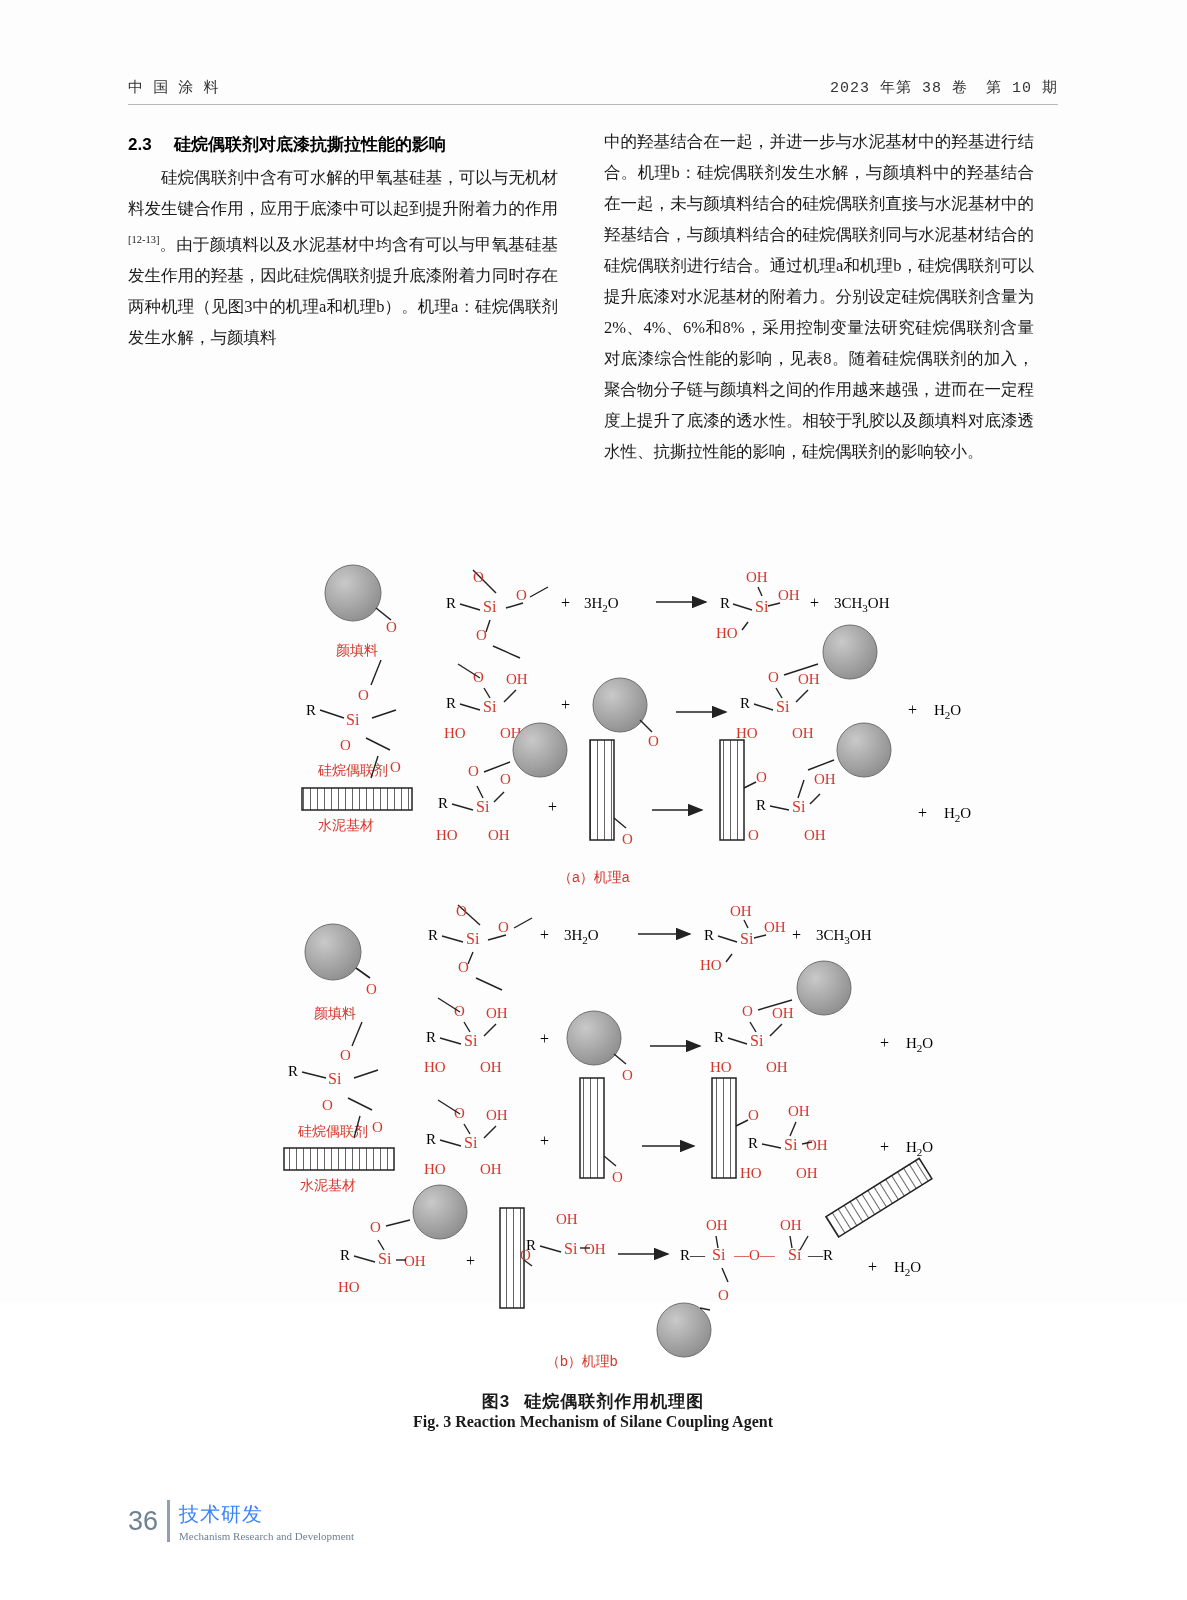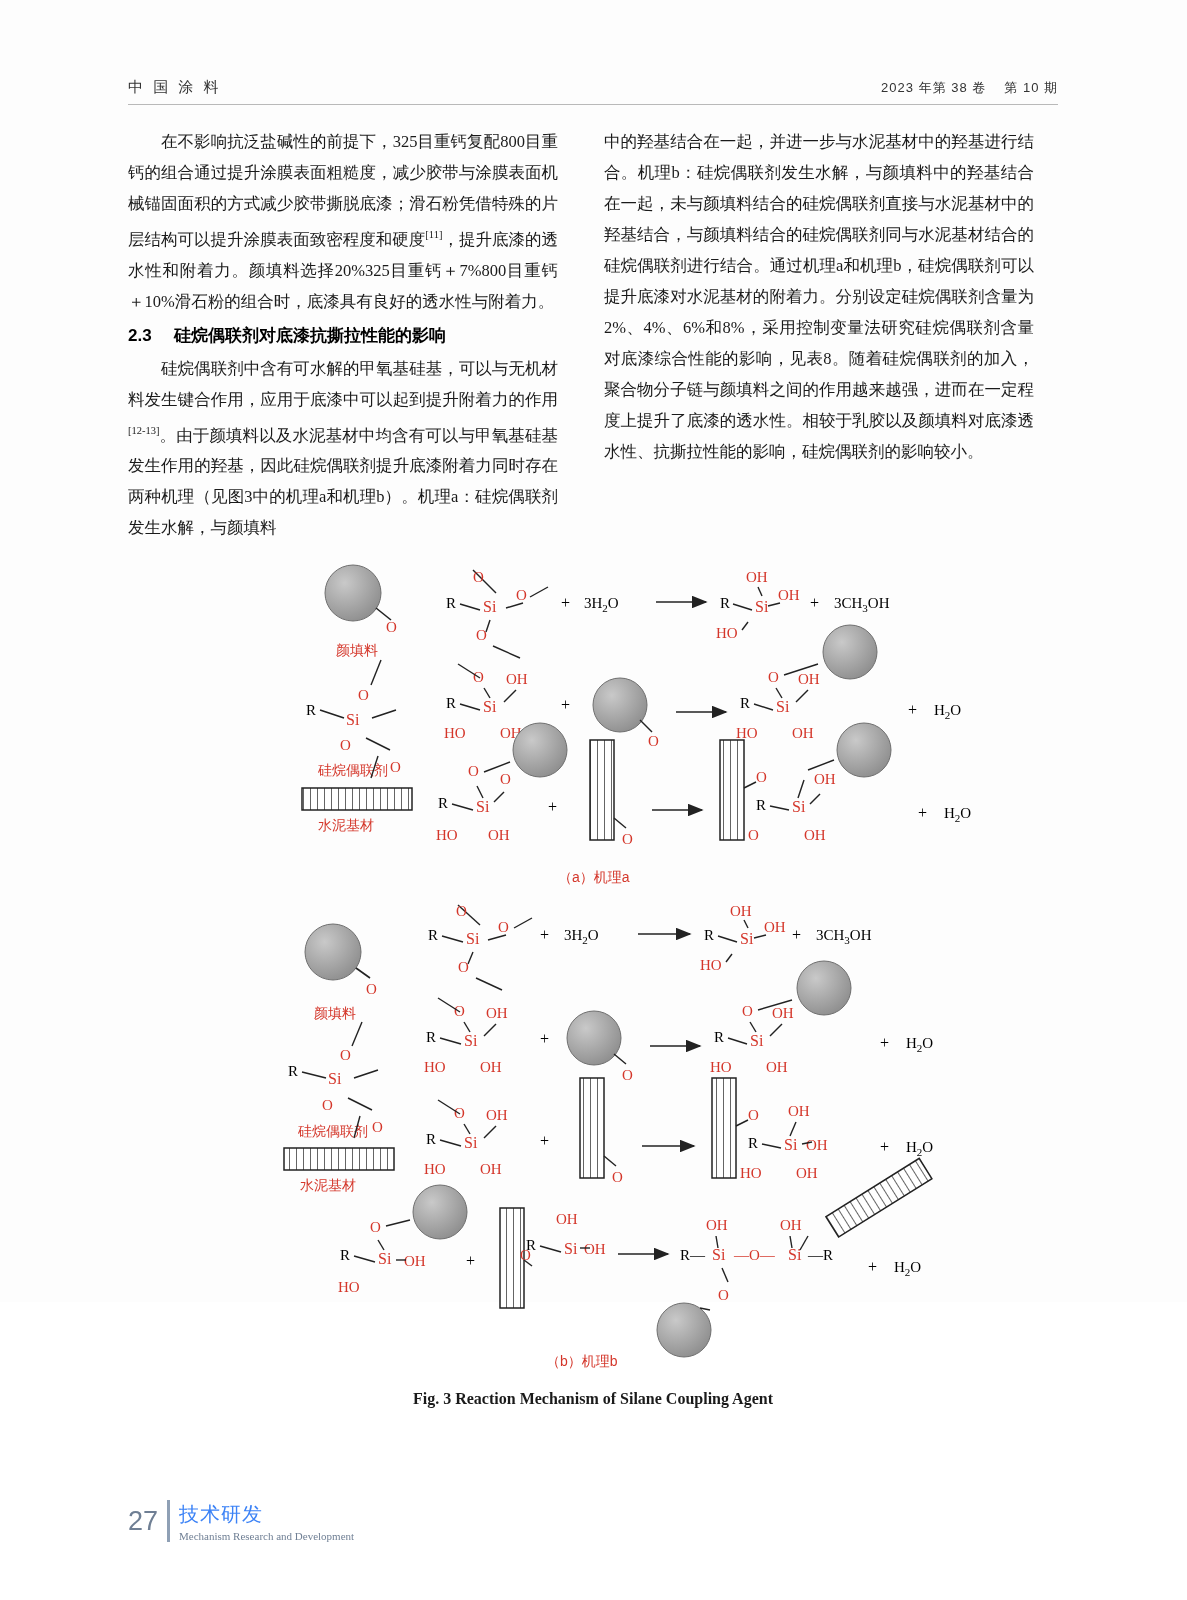--- a/index.html
+++ b/index.html
@@ -16,21 +16,21 @@
     left:0;top:0;width:1187px;height:1302px;
     background:#fdfdfd;
   }
   
   .runhead{
     position:absolute;left:128px;top:78px;width:930px;
     display:flex;justify-content:space-between;align-items:flex-end;
     font-size:15px;color:#333;
   }
   .runhead .left{letter-spacing:3px;font-family:"Liberation Sans",sans-serif;font-size:15px;}
-  .runhead .right{font-family:Liberation Sans, sans-serif;font-size:13px;letter-spacing:1px;}
+  .runhead .right{font-family:Liberation Mono, monospace;font-size:15px;letter-spacing:1px;}
   .runhead .right .sp{display:inline-block;width:18px;}
   .rule{
     position:absolute;left:128px;top:104px;width:930px;height:1px;background:#b9b9b9;
   }
   
   .col{
     position:absolute;top:126px;width:430px;
     font-size:16.5px;line-height:31px;
     text-align:justify;
     text-justify:inter-ideograph;
@@ -82,21 +82,20 @@
 
   <div class="runhead">
     <div class="left">中 国 涂 料</div>
     <div class="right">
       <span>2023 年第 38 卷</span><span class="sp"></span><span>第 10 期</span>
     </div>
   </div>
   <div class="rule"></div>
 
   <div class="col left">
-    <p class="ind"><span>在不影响抗泛盐碱性的前提下，325目重钙复配800目重钙的组合通过提升涂膜表面粗糙度，减少胶带与涂膜表面机械锚固面积的方式减少胶带撕脱底漆；滑石粉凭借特殊的片层结构可以提升涂膜表面致密程度和硬度</span><sup>[11]</sup><span>，提升底漆的透水性和附着力。颜填料选择20%325目重钙＋7%800目重钙＋10%滑石粉的组合时，底漆具有良好的透水性与附着力。</span></p>
     <div class="sec-head">
       <span class="num">2.3</span><span>硅烷偶联剂对底漆抗撕拉性能的影响</span>
     </div>
     <p class="ind"><span>硅烷偶联剂中含有可水解的甲氧基硅基，可以与无机材料发生键合作用，应用于底漆中可以起到提升附着力的作用</span><sup>[12-13]</sup><span>。由于颜填料以及水泥基材中均含有可以与甲氧基硅基发生作用的羟基，因此硅烷偶联剂提升底漆附着力同时存在两种机理（见图3中的机理a和机理b）。机理a：硅烷偶联剂发生水解，与颜填料</span></p>
   </div>
 
   <div class="col right">
     <p>中的羟基结合在一起，并进一步与水泥基材中的羟基进行结合。机理b：硅烷偶联剂发生水解，与颜填料中的羟基结合在一起，未与颜填料结合的硅烷偶联剂直接与水泥基材中的羟基结合，与颜填料结合的硅烷偶联剂同与水泥基材结合的硅烷偶联剂进行结合。通过机理a和机理b，硅烷偶联剂可以提升底漆对水泥基材的附着力。分别设定硅烷偶联剂含量为2%、4%、6%和8%，采用控制变量法研究硅烷偶联剂含量对底漆综合性能的影响，见表8。随着硅烷偶联剂的加入，聚合物分子链与颜填料之间的作用越来越强，进而在一定程度上提升了底漆的透水性。相较于乳胶以及颜填料对底漆透水性、抗撕拉性能的影响，硅烷偶联剂的影响较小。</p>
   </div>
 
@@ -387,25 +386,26 @@
         <rect x="700" y="632" width="110" height="24" fill="url(#hatch)" stroke="#222" stroke-width="1.5"></rect>
       </g>
       <text x="740" y="712" font-size="16">+</text>
       <text x="766" y="712" font-size="15">H<tspan font-size="11" dy="4">2</tspan><tspan font-size="15" dy="-4">O</tspan></text>
 
       <text x="418" y="806" class="lbl-red" font-size="15">（b）机理b</text>
     </svg>
   </div>
 
   <div class="fig-cap">
+    <div class="cn"><span>图3</span><span class="sp"></span><span>硅烷偶联剂作用机理图</span></div>
     <div class="en">Fig. 3   Reaction Mechanism of Silane Coupling Agent</div>
   </div>
 
   <div class="footer">
-    <div class="pno">27</div>
+    <div class="pno">36</div>
     <div class="bar"></div>
     <div class="ftext">
       <div class="cn">技术研发</div>
       <div class="en">Mechanism Research and Development</div>
     </div>
   </div>
 
 </div>
 
 </body></html>

